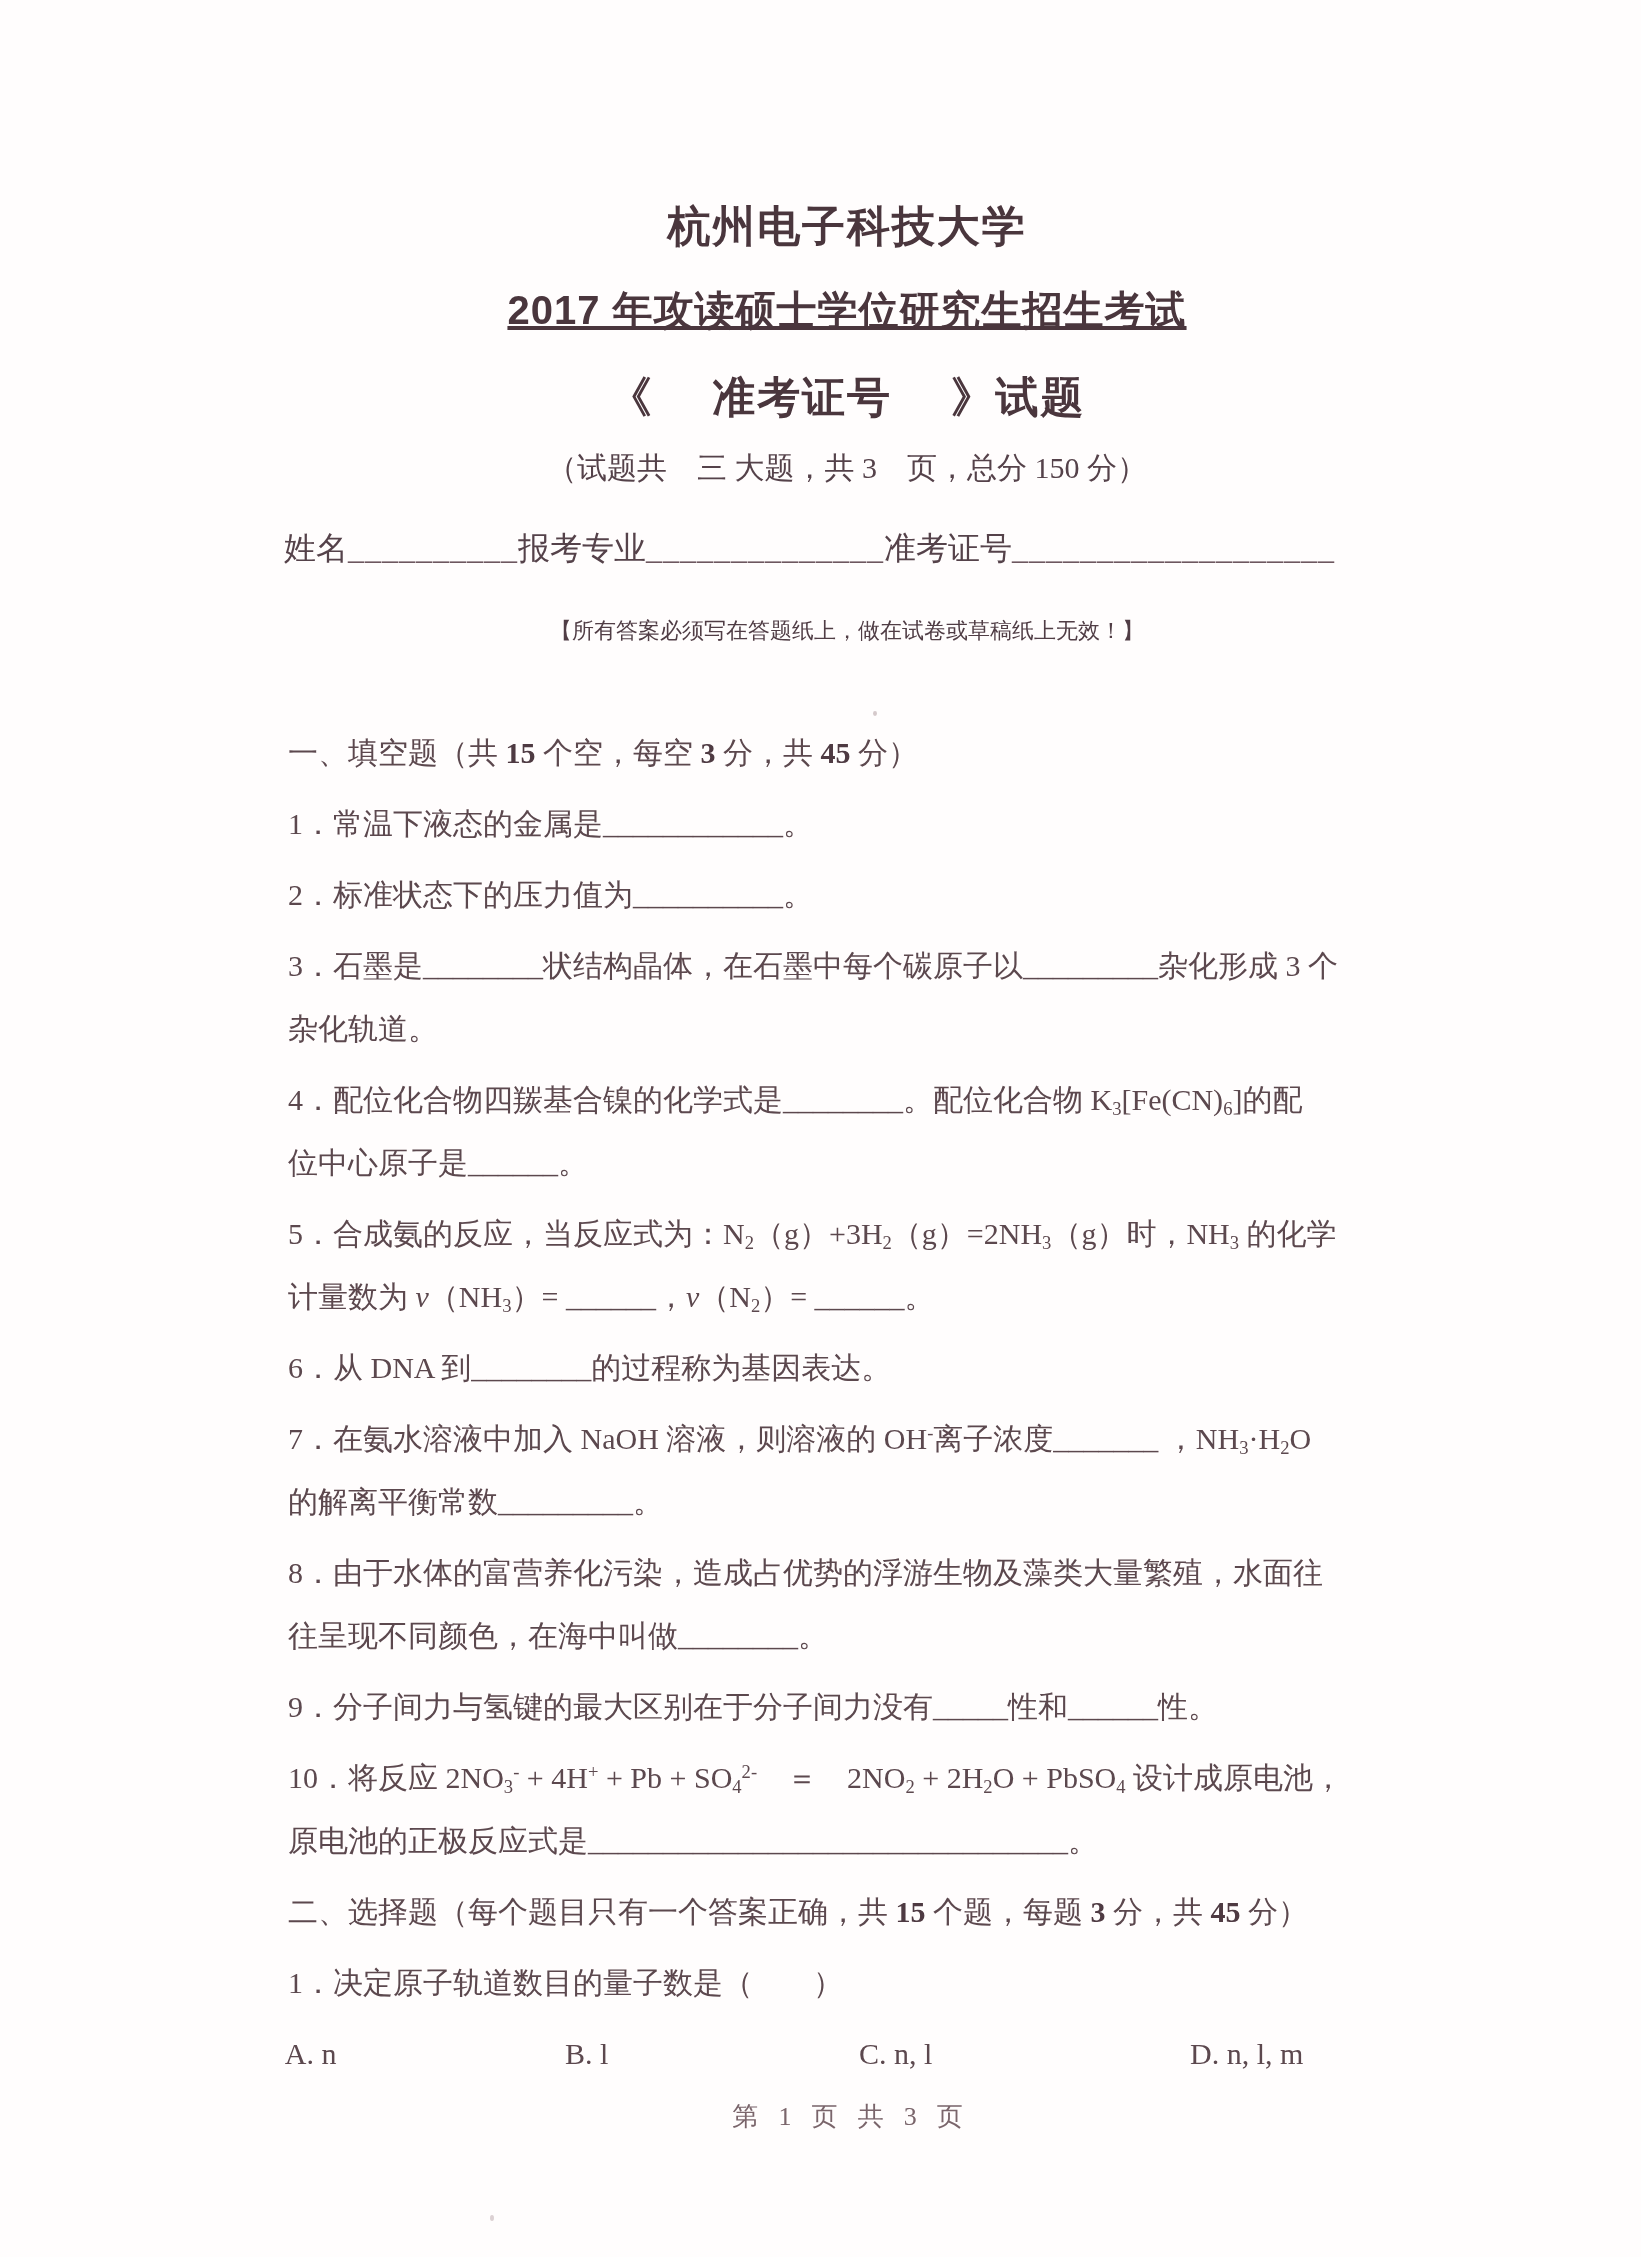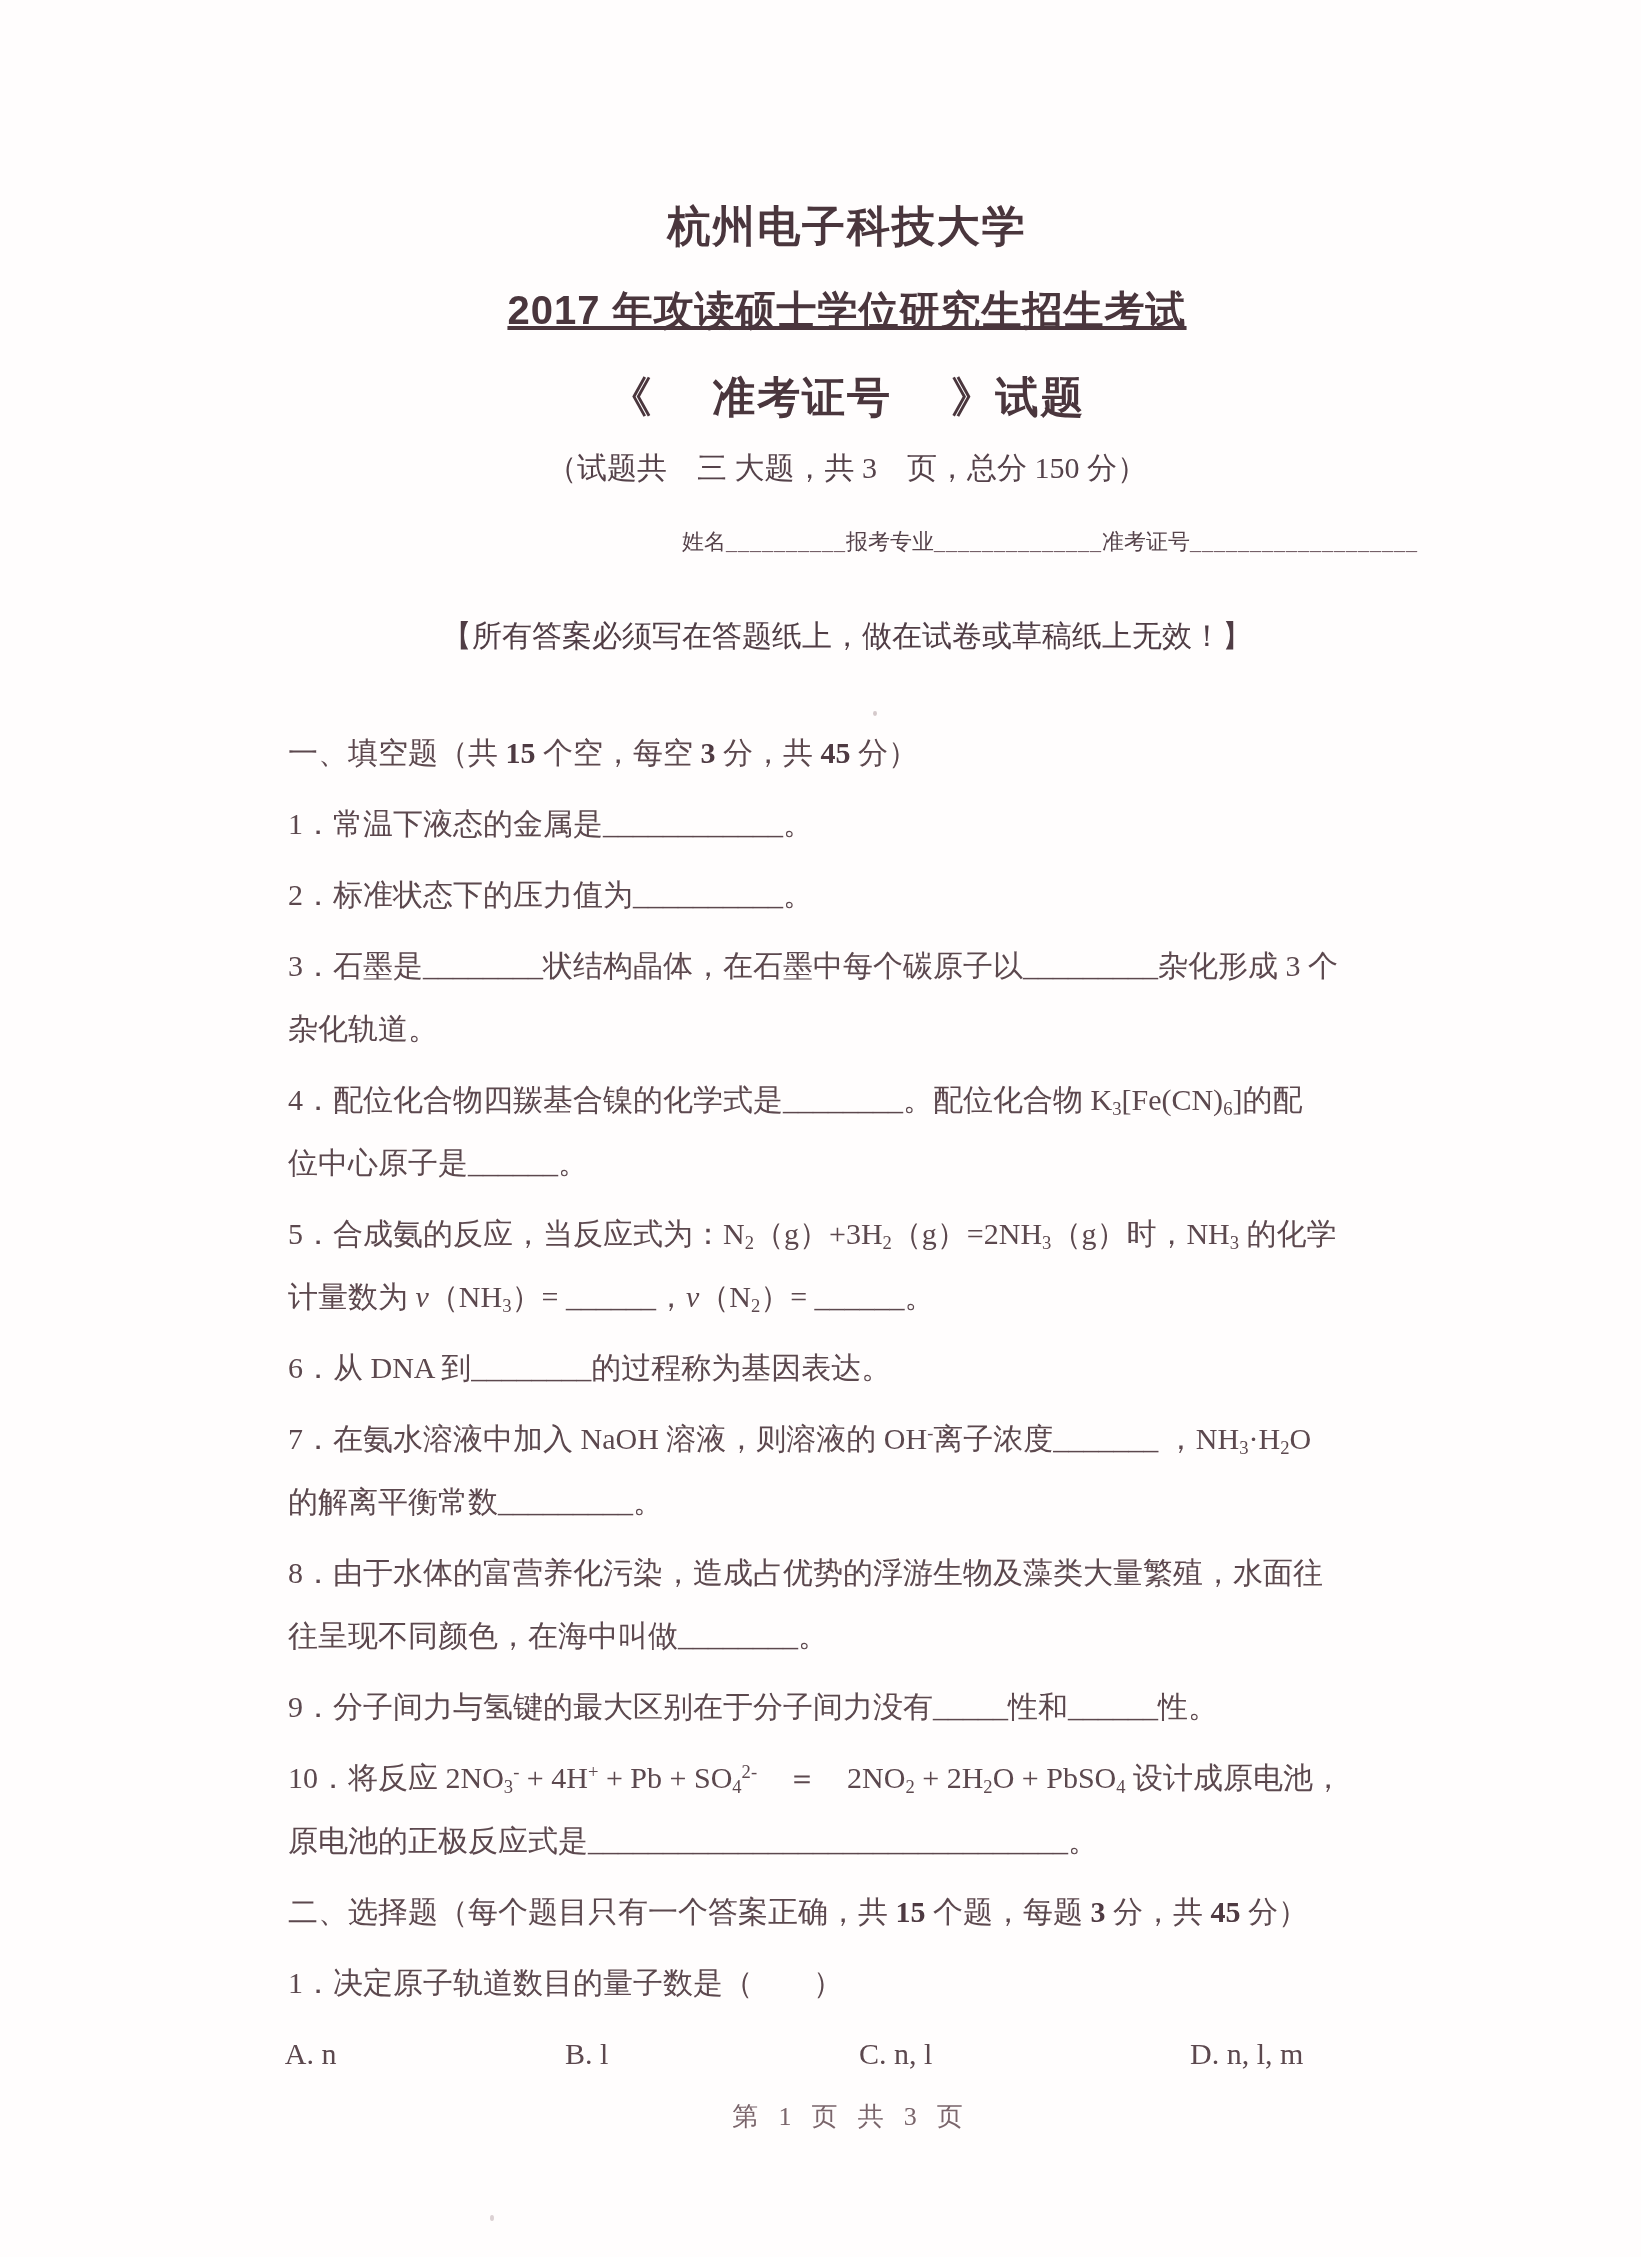--- a/index.html
+++ b/index.html
@@ -23,26 +23,26 @@
   .h-uni     { top: 198px; font-size: 43px; letter-spacing: 1.9px; }
   .h-exam    { top: 283px; font-size: 40px; letter-spacing: 1px; text-decoration: underline; }
   .h-subject { top: 369px; font-size: 43px; letter-spacing: 1.9px; }
 
   .meta {
     position: absolute; top: 448px; left: 0; width: 100%;
     text-align: center; margin: 0; font-size: 30px; color: #55424a;
   }
   .candidate {
     position: absolute; top: 527px; left: 3.9px; width: 100%;
-    margin: 0; font-size: 22px; color: #55424a; white-space: nowrap; text-align: right;
+    margin: 0; font-size: 32px; color: #55424a; white-space: nowrap;
   }
   .candidate .blank { letter-spacing: 1px; color: #6d575f; }
   .notice {
     position: absolute; top: 616px; left: 0; width: 100%;
-    text-align: center; margin: 0; font-size: 30px; color: #503d45;
+    text-align: center; margin: 0; font-size: 22px; color: #503d45;
   }
 
   .body-flow {
     position: absolute; top: 713px; left: 0; width: 100%;
     font-size: 30px; line-height: 63px; color: #5c484e;
   }
   .body-flow p { margin: 8px; }
   .body-flow b { font-weight: bold; color: #4e3a42; }
   .body-flow i { font-style: italic; }
   sub, sup { font-size: 62%; line-height: 0; }

